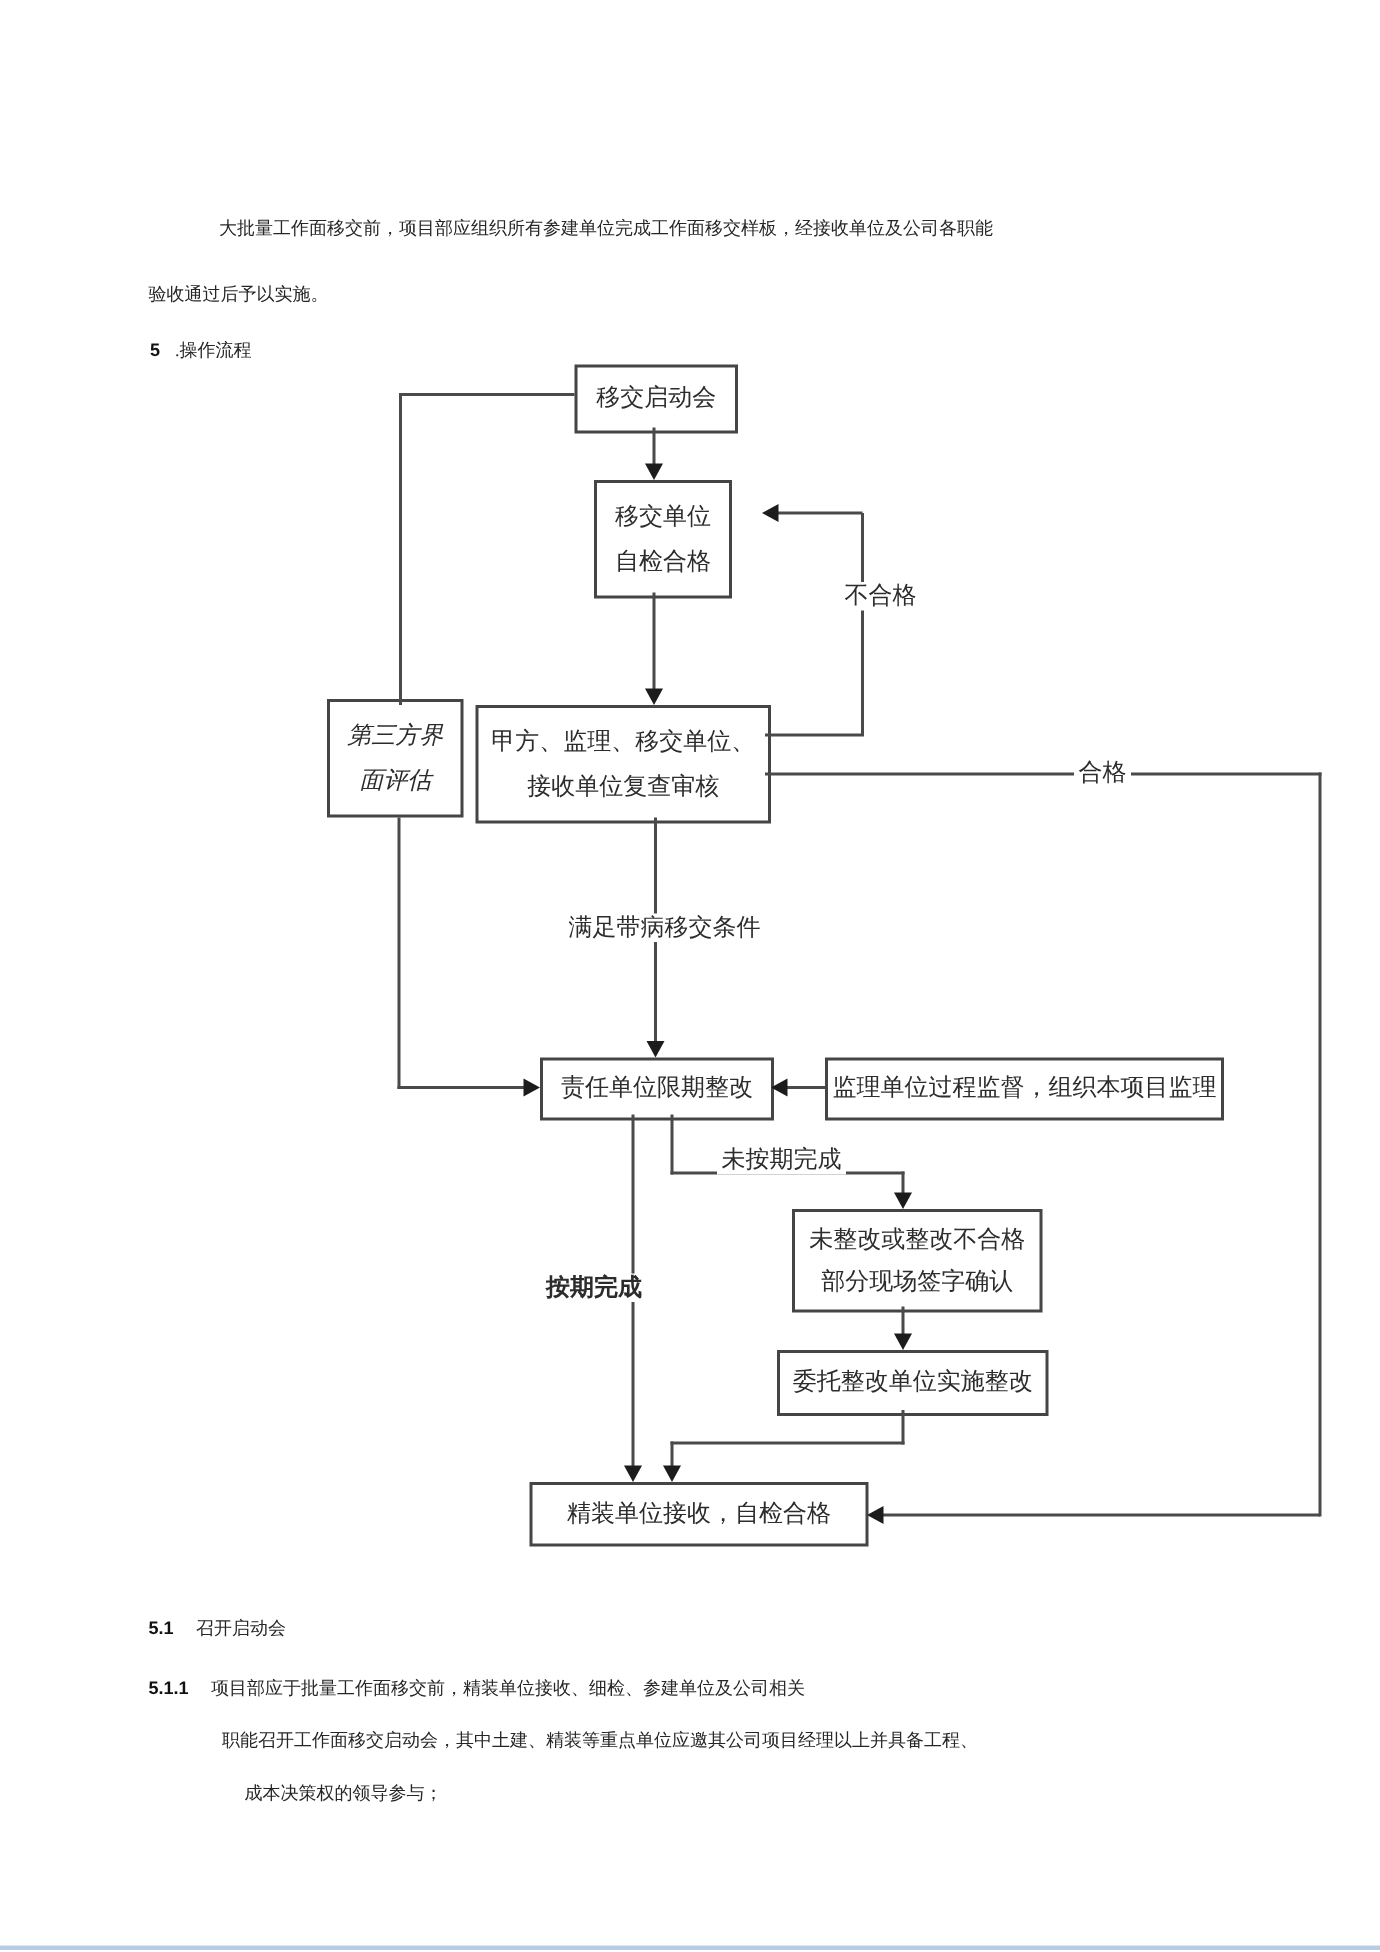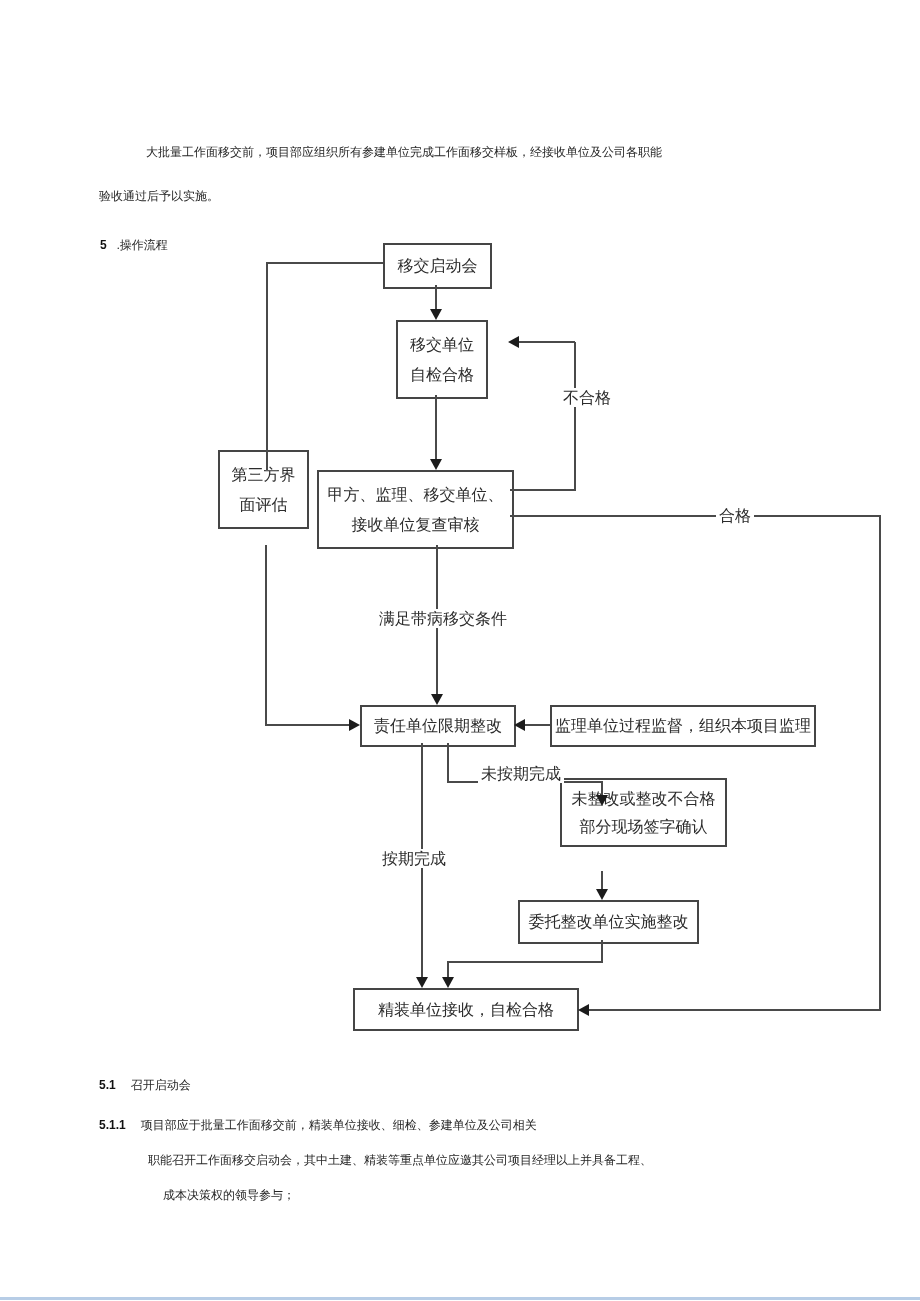--- a/index.html
+++ b/index.html
@@ -35,52 +35,52 @@
   .footer-line { position:absolute; left:0; top:1297; width:920px; height:3px; background:#b7cde6; }
 </style>
 </head>
 <body>
 
 <div class="page">
 
   <div class="t" style="left:146px; top:113px;">大批量工作面移交前，项目部应组织所有参建单位完成工作面移交样板，经接收单位及公司各职能</div>
   <div class="t" style="left:99px; top:157px;">验收通过后予以实施。</div>
 
-  <div class="t" style="left:100px; top:206px;"><span class="num">5</span><span class="gap1"></span><span>.操作流程</span></div>
+  <div class="t" style="left:100px; top:194px;"><span class="num">5</span><span class="gap1"></span><span>.操作流程</span></div>
 
   <div>
 
     <div class="box" style="left:383px; top:243px; width:105px; height:42px;text-align:right;">
       <div>移交启动会</div>
     </div>
 
     <div class="box" style="left:396px; top:320px; width:88px; height:75px;">
       <div>移交单位</div>
       <div>自检合格</div>
     </div>
 
     <div class="box" style="left:317px; top:470px; width:193px; height:75px;justify-content:center;">
       <div>甲方、监理、移交单位、</div>
       <div>接收单位复查审核</div>
     </div>
 
-    <div class="box" style="left:218px; top:450px; width:87px; height:75px;">
+    <div class="box" style="left:218px; top:466px; width:87px; height:75px;font-style:italic;">
       <div>第三方界</div>
       <div>面评估</div>
     </div>
 
     <div class="box" style="left:360px; top:705px; width:152px; height:38px;text-align:right;">
       <div>责任单位限期整改</div>
     </div>
 
     <div class="box" style="left:550px; top:705px; width:262px; height:38px;">
       <div>监理单位过程监督，组织本项目监理</div>
     </div>
 
-    <div class="box" style="left:528px; top:778px; width:163px; height:65px; line-height:28px;margin-left:32px;">
+    <div class="box" style="left:528px; top:806px; width:163px; height:65px; line-height:28px;">
       <div>未整改或整改不合格</div>
       <div>部分现场签字确认</div>
     </div>
 
     <div class="box" style="left:518px; top:900px; width:177px; height:40px;">
       <div>委托整改单位实施整改</div>
     </div>
 
     <div class="box" style="left:353px; top:988px; width:222px; height:39px;">
       <div>精装单位接收，自检合格</div>
@@ -118,21 +118,21 @@
     <div class="arrd" style="left:442px; top:977px;"></div>
     <div class="arrl" style="left:508px; top:336px;"></div>
     <div class="arrl" style="left:514px; top:719px;"></div>
     <div class="arrl" style="left:578px; top:1004px;"></div>
     <div class="arrr" style="left:349px; top:719px;"></div>
 
     <div class="lbl" style="left:560px; top:388px;">不合格</div>
     <div class="lbl" style="left:716px; top:506px;">合格</div>
     <div class="lbl" style="left:376px; top:609px;">满足带病移交条件</div>
     <div class="lbl" style="left:478px; top:764px;">未按期完成</div>
-    <div class="lbl" style="left:379px; top:849px;">按期完成</div>
+    <div class="lbl" style="left:361px; top:849px;font-weight:bold;">按期完成</div>
 
   </div>
 
   <div class="t" style="left:99px; top:1046px;"><span class="num">5.1</span><span class="gap2"></span><span>召开启动会</span></div>
 
   <div class="t" style="left:99px; top:1086px;"><span class="num">5.1.1</span><span class="gap2"></span><span>项目部应于批量工作面移交前，精装单位接收、细检、参建单位及公司相关</span></div>
   <div class="t" style="left:148px; top:1121px;">职能召开工作面移交启动会，其中土建、精装等重点单位应邀其公司项目经理以上并具备工程、</div>
   <div class="t" style="left:163px; top:1156px;">成本决策权的领导参与；</div>
 
   <div class="footer-line" style="top:1297px;"></div>

